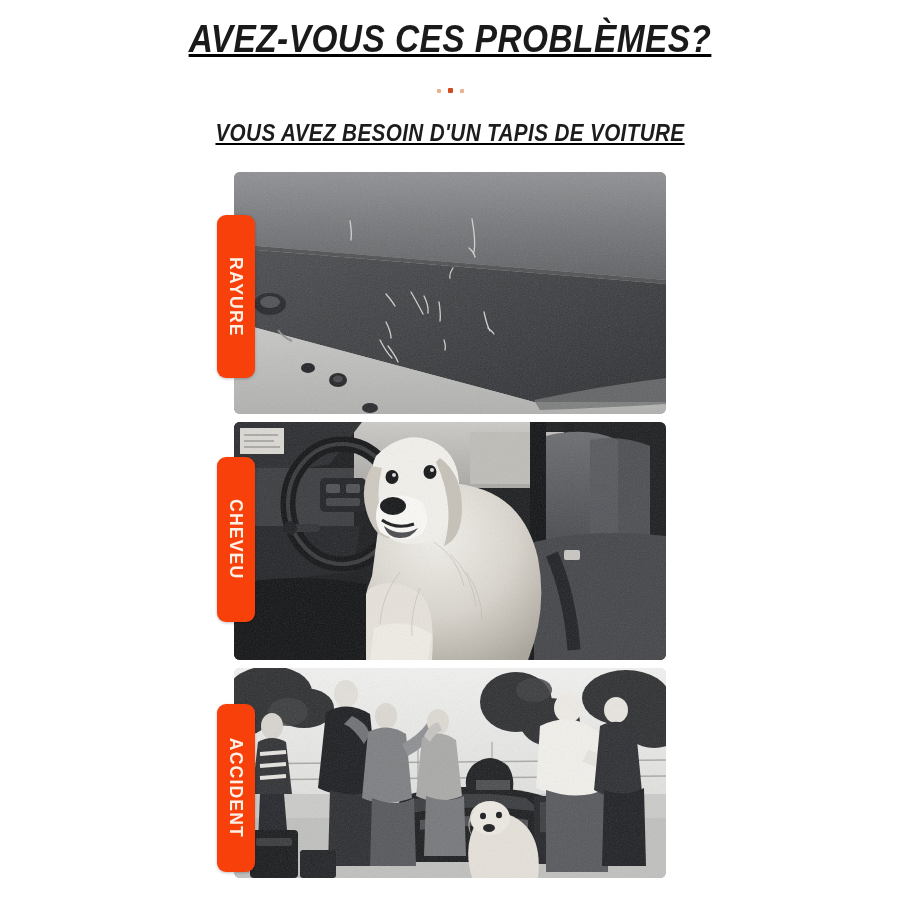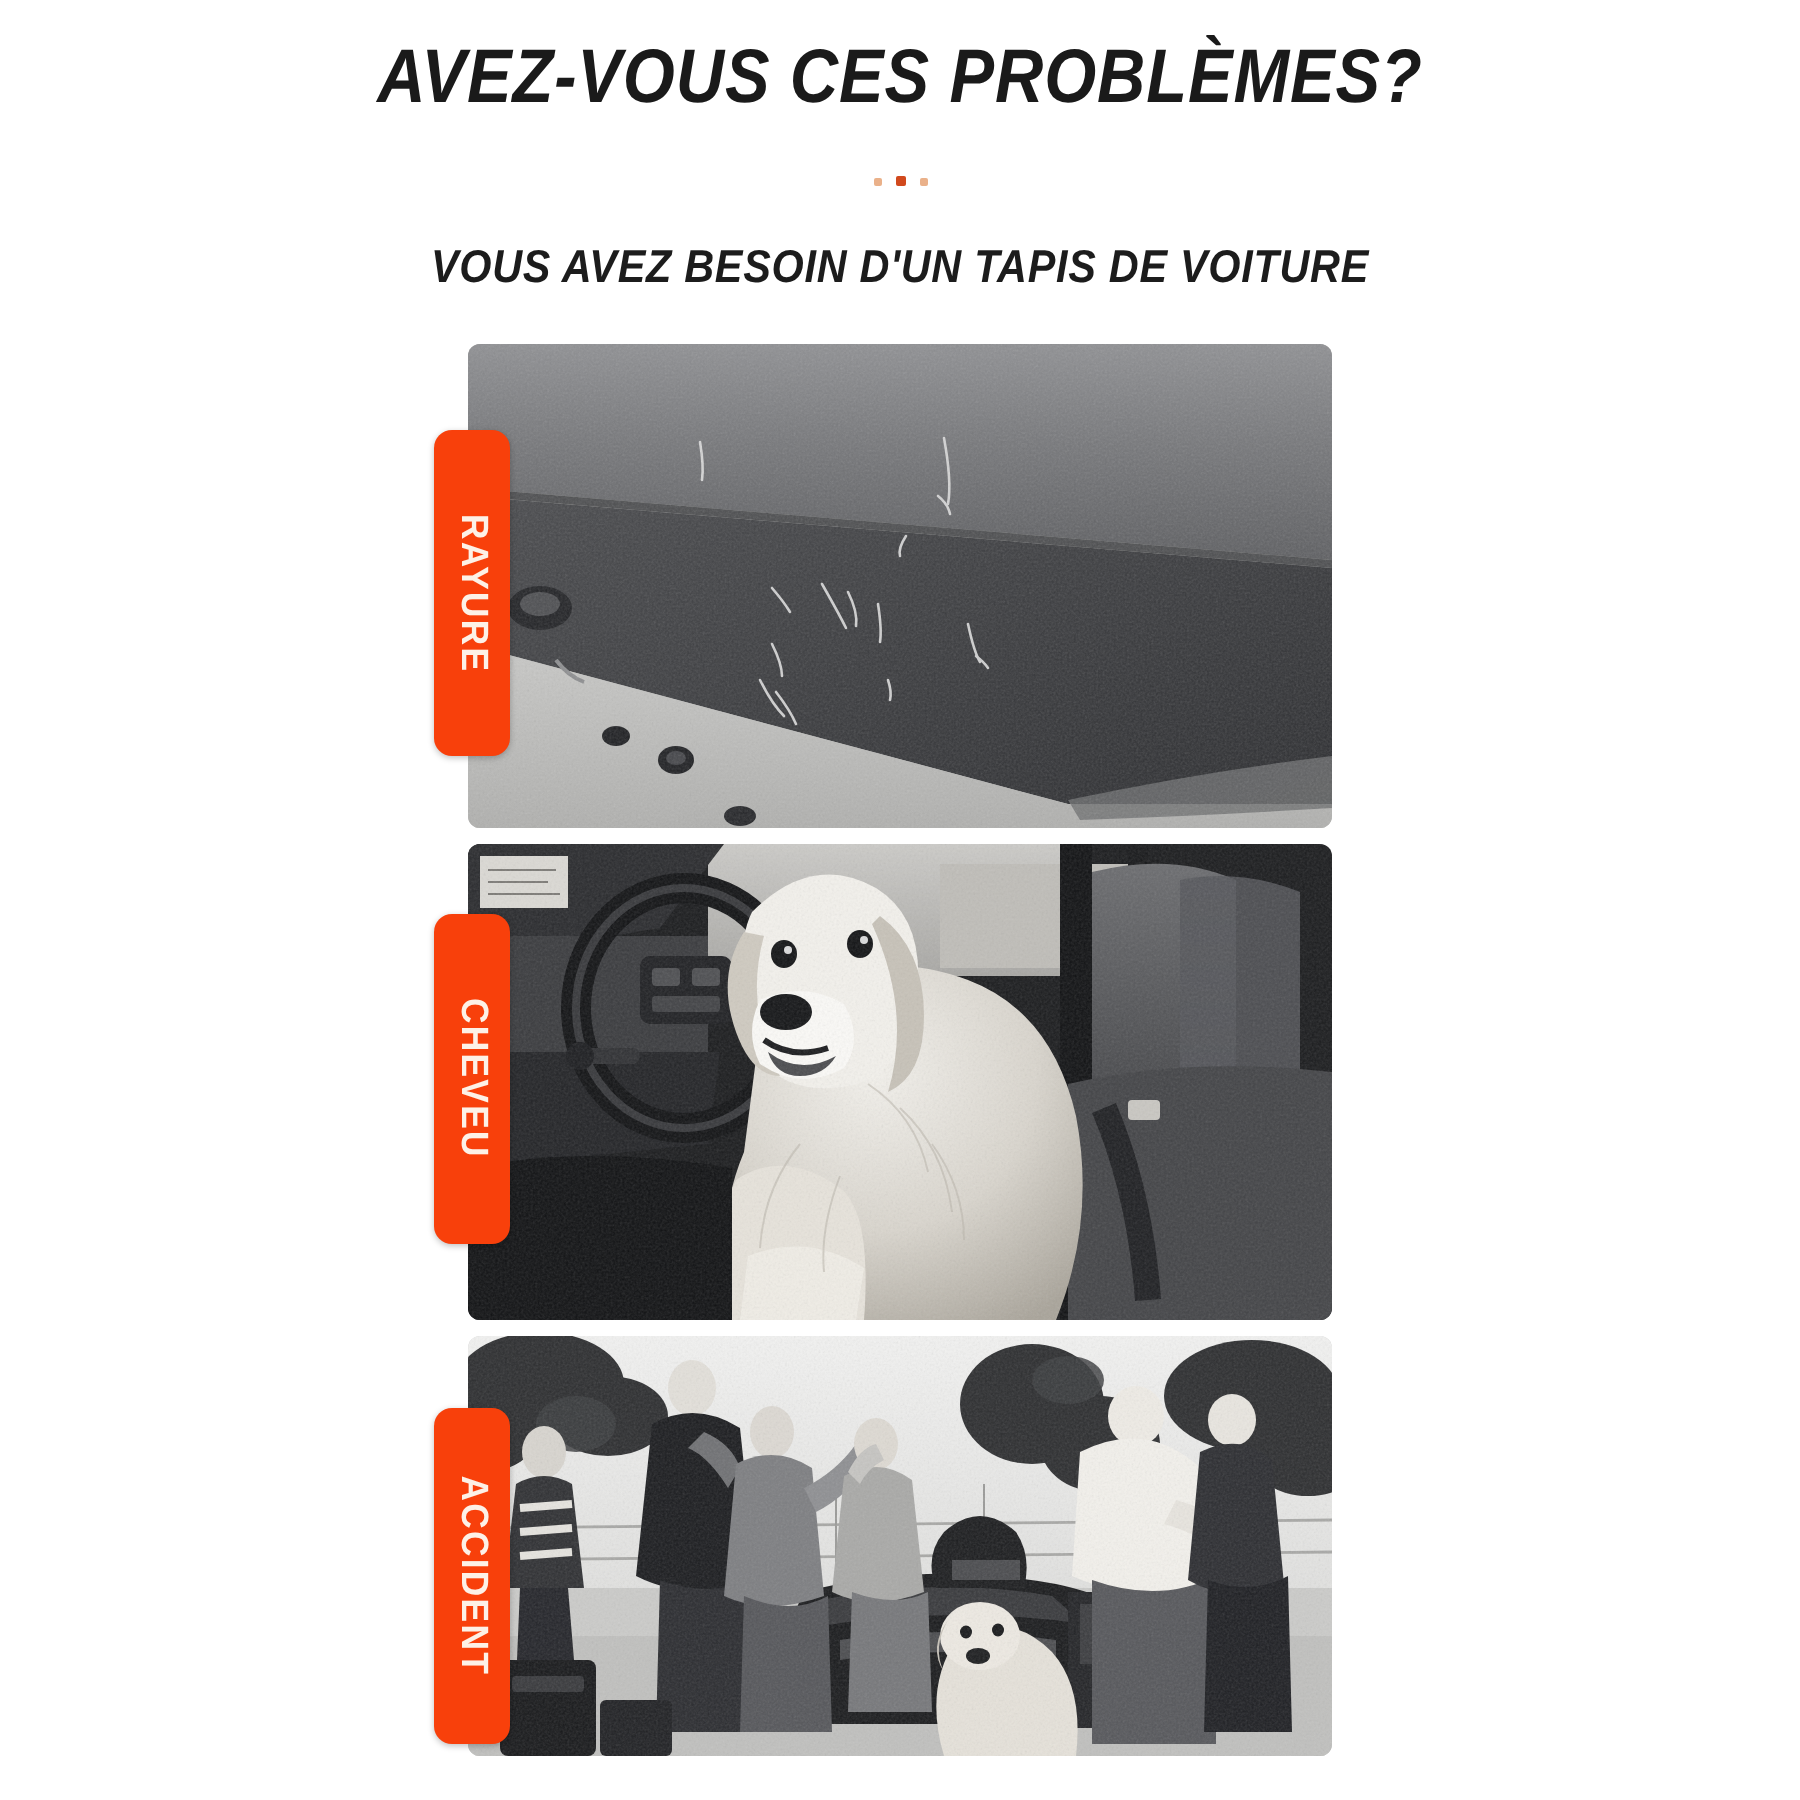--- a/index.html
+++ b/index.html
@@ -20,20 +20,21 @@
     height: 900px;
     position: relative;
     background: #ffffff;
   }
 
   
   .header {
     width: 100%;
     text-align: center;
     padding-top: 18px;
+    text-decoration: underline;
   }
 
   .main-title {
     font-family: "Liberation Sans Narrow", "Liberation Sans", sans-serif;
     font-size: 38px;
     font-weight: bold;
     font-style: italic;
     color: #1a1a1a;
     letter-spacing: 0.5px;
     margin: 0;

